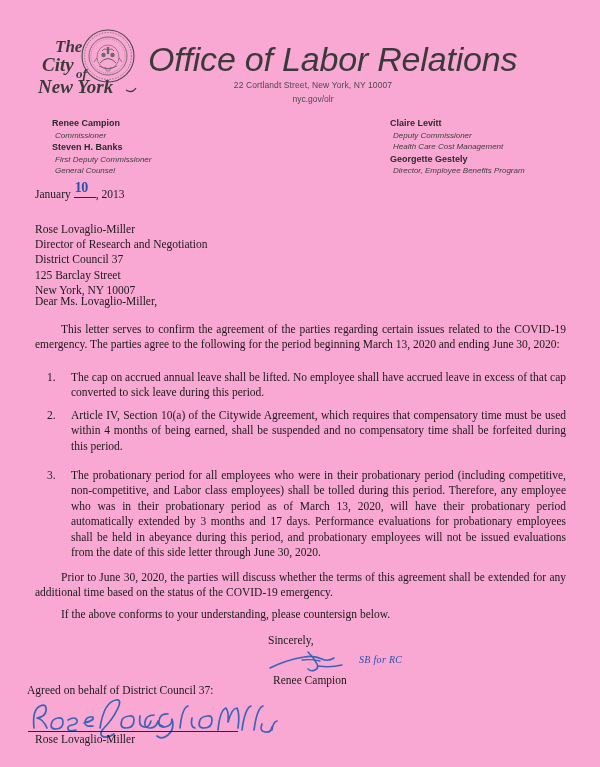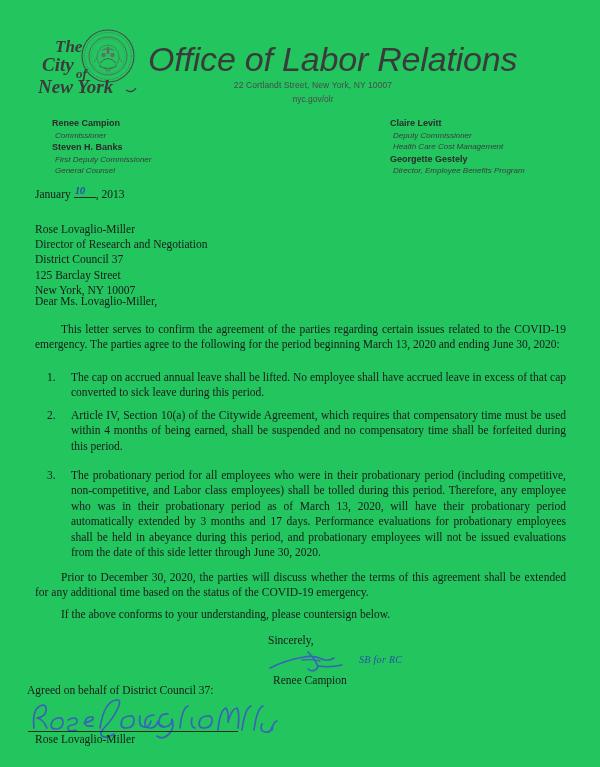--- a/index.html
+++ b/index.html
@@ -12,21 +12,21 @@
     height: 767px;
     position: relative;
     font-family: "Liberation Serif", serif;
     color: #1a1a1a;
     overflow: hidden;
   }
 
   .page {
     position: absolute;
     inset: 0;
-    background: #22c55e;
+    background: #f9a8d4;
   }
 
   
   .letterhead {
     position: absolute;
     left: 0; right: 0;
     top: 26px;
     height: 86px;
   }
 
@@ -118,23 +118,22 @@
     width: 22px;
     border-bottom: 1px solid #2a2a2a;
     vertical-align: baseline;
     height: 11px;
   }
   .hand-date {
     position: absolute;
     left: 1px;
     bottom: 1px;
     font-family: "Liberation Serif", serif;
-    font-style: italic;
     font-weight: bold;
-    font-size: 11px;
+    font-size: 14px;
     color: #2a52a8;
     white-space: nowrap;
     letter-spacing: -0.5px;
   }
 
   .recipient {
     position: absolute;
     left: 35px;
     top: 222px;
     font-size: 11.5px;
@@ -337,21 +336,21 @@
     </div>
   </div>
 
   <div class="list li-3">
     <div class="list-item">
       <span class="list-num">3.</span>
       <span>The probationary period for all employees who were in their probationary period (including competitive, non-competitive, and Labor class employees) shall be tolled during this period. Therefore, any employee who was in their probationary period as of March 13, 2020, will have their probationary period automatically extended by 3 months and 17 days. Performance evaluations for probationary employees shall be held in abeyance during this period, and probationary employees will not be issued evaluations from the date of this side letter through June 30, 2020.</span>
     </div>
   </div>
 
-  <div class="para p-prior"><span class="indent"></span><span>Prior to December 30, 2020, the parties will discuss whether the terms of this agreement shall be extended for any additional time based on the status of the COVID-19 emergency.</span></div>
+  <div class="para p-prior"><span class="indent"></span><span>Prior to June 30, 2020, the parties will discuss whether the terms of this agreement shall be extended for any additional time based on the status of the COVID-19 emergency.</span></div>
 
   <div class="para p-conform"><span class="indent"></span><span>If the above conforms to your understanding, please countersign below.</span></div>
 
   <div class="sincerely">Sincerely,</div>
 
   <div class="sig-campion-wrap">
     <svg class="sig-campion-svg" width="200" height="28" viewBox="0 0 200 28">
       <path d="M8,20 q16,-8 34,-11 q10,-2 18,2 q6,3 12,-1" fill="none" stroke="#3a63b8" stroke-width="1.6" stroke-linecap="round"></path>
       <path d="M46,4 q6,6 9,12 q2,4 -2,6 q-4,2 -7,-1" fill="none" stroke="#3a63b8" stroke-width="1.6" stroke-linecap="round"></path>
       <path d="M40,12 q10,-1 18,1" fill="none" stroke="#3a63b8" stroke-width="1.3" stroke-linecap="round"></path>

